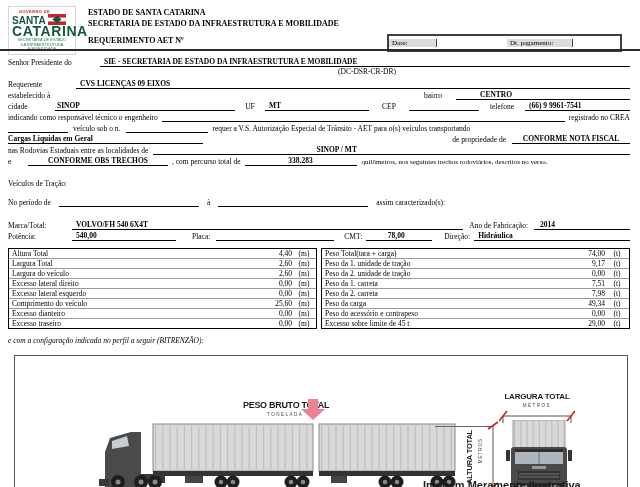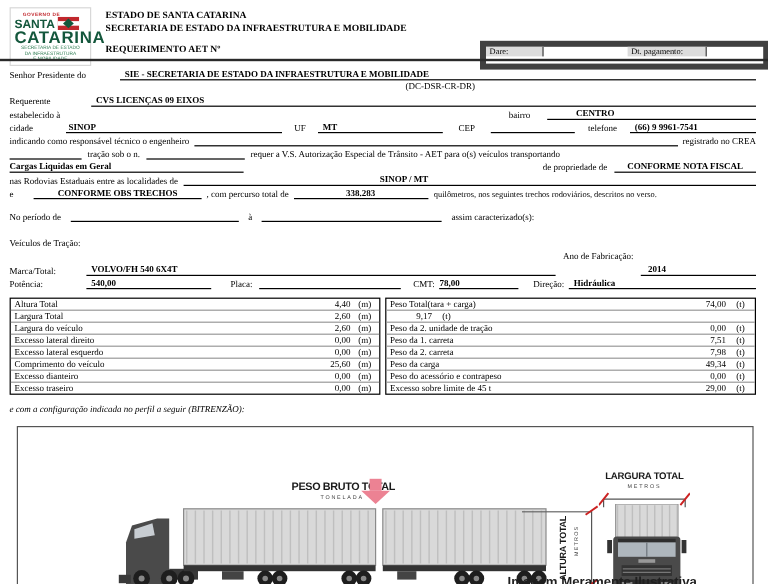--- a/index.html
+++ b/index.html
@@ -10,22 +10,22 @@
         font-family:"Liberation Sans",sans-serif;text-align:center;}
   .logo-governo{font-size:4px;font-weight:bold;color:#c1272d;letter-spacing:.4px;text-align:left;margin-left:9px;}
   .logo-name{display:flex;align-items:center;justify-content:flex-start;margin-left:2px;}
   .logo-name-txt{font-size:10px;font-weight:bold;color:#14573c;letter-spacing:0;line-height:9px;}
   .logo-name2{font-size:14px;font-weight:bold;color:#14573c;letter-spacing:.6px;line-height:9px;text-align:left;margin-left:2px;}
   .logo-flag{margin-left:2px;}
   .logo-sub{font-size:4px;color:#2e7d52;line-height:4.6px;margin-top:2px;}
   .org{position:absolute;left:88px;top:8px;font-weight:bold;font-size:8px;}
   .org2{position:absolute;left:88px;top:19px;font-weight:bold;font-size:8px;}
   .form-title{position:absolute;left:88px;top:36px;font-weight:bold;font-size:8px;}
-  .dare-table{position:absolute;left:400px;top:34px;height:14px;display:flex;border:5px solid #404040;
-              font-size:7px;align-items:flex-start;}
+  .dare-table{position:absolute;left:387px;top:34px;height:14px;display:flex;border:2px solid #404040;
+              font-size:7px;align-items:center;}
   .dare-table .cell{display:flex;align-items:center;padding-left:3px;border-right:1px solid #444;}
   .dare-table .cell:last-child{border-right:none;}
   .lbl-cell{background:#dcdcdc;}
   .val-cell{background:#fff;}
   .header-rule{position:absolute;left:0;top:49px;width:640px;height:2px;background:#2a2a2a;}
   
   .form{position:absolute;left:8px;top:56px;width:622px;}
   .row{display:flex;align-items:flex-end;height:11px;white-space:nowrap;}
   .ul{border-bottom:1px solid #000;}
   .b{font-weight:bold;}
@@ -131,21 +131,21 @@
     </div>
 
     <div class="row">
       <span>indicando como responsável técnico o engenheiro</span>
       <span class="ul sp" style="margin:0 4px"></span>
       <span>registrado no CREA</span>
     </div>
 
     <div class="row">
       <span class="ul" style="width:60px"></span>
-      <span style="margin:0 5px">tração sob o n.</span>
+      <span style="margin:0 5px">veículo sob o n.</span>
       <span class="ul" style="width:82px"></span>
       <span style="margin-left:5px">requer a V.S. Autorização Especial de Trânsito - AET para o(s) veículos transportando</span>
     </div>
 
     <div class="row">
       <span class="ul b" style="width:195px">Cargas Liquidas em Geral</span>
       <span class="sp"></span>
       <span>de propriedade de</span>
       <span class="ul b ctr" style="width:118px;margin-left:6px">CONFORME NOTA FISCAL</span>
     </div>
@@ -154,48 +154,48 @@
       <span>nas Rodovias Estaduais entre as localidades de</span>
       <span class="ul b ctr sp" style="margin-left:5px;padding-right:110px">SINOP / MT</span>
     </div>
 
     <div class="row">
       <span style="width:20px">e</span>
       <span class="ul b ctr" style="width:140px">CONFORME OBS TRECHOS</span>
       <span style="margin:0 4px">, com percurso total de</span>
       <span class="ul b ctr" style="width:112px">338.283</span>
       <span style="margin-left:5px;font-size:7px">quilômetros, nos seguintes trechos rodoviários, descritos no verso.</span>
+    </div>
+
+    <div class="row" style="margin-top:11px">
+      <span>Veículos de Tração:</span>
     </div>
 
     <div class="row" style="margin-top:8px">
       <span>No período de</span>
       <span class="ul" style="width:140px;margin:0 8px"></span>
       <span>à</span>
       <span class="ul" style="width:150px;margin:0 8px"></span>
       <span>assim caracterizado(s):</span>
     </div>
 
-    <div class="row" style="margin-top:11px">
-      <span>Veículos de Tração:</span>
-    </div>
-
     <div class="row" style="margin-top:12px">
       <span style="width:64px">Marca/Total:</span>
       <span class="ul b sp" style="padding-left:4px">VOLVO/FH 540 6X4T</span>
-      <span style="margin:12px 6px">Ano de Fabricação:</span>
+      <span style="margin:0 6px">Ano de Fabricação:</span>
       <span class="ul b" style="width:90px;padding-left:6px">2014</span>
     </div>
 
     <div class="row">
       <span style="width:64px">Potência:</span>
       <span class="ul b" style="width:100px;padding-left:4px">540,00</span>
       <span style="margin-left:16px;margin-right:6px">Placa:</span>
       <span class="ul" style="width:118px"></span>
       <span style="margin-left:10px;margin-right:4px">CMT:</span>
-      <span class="ul b" style="width:60px;text-align:left;padding-right:6px">78,00</span>
+      <span class="ul b" style="width:60px;text-align:center;padding-right:6px">78,00</span>
       <span style="margin-left:12px;margin-right:4px">Direção:</span>
       <span class="ul b sp" style="padding-left:4px">Hidráulica</span>
     </div>
 
     <div class="dims">
       <div class="dimbox">
         <div class="drow">
             <span class="dl">Altura Total</span>
             <span class="dv">4,40</span>
             <span class="du">(m)</span>
@@ -236,20 +236,21 @@
             <span class="du">(m)</span>
           </div>
       </div>
       <div class="dimbox">
         <div class="drow">
             <span class="dl">Peso Total(tara + carga)</span>
             <span class="dv">74,00</span>
             <span class="du">(t)</span>
           </div>
         <div class="drow">
+            <span class="dl">Peso da 1. unidade de tração</span>
             <span class="dv">9,17</span>
             <span class="du">(t)</span>
           </div>
         <div class="drow">
             <span class="dl">Peso da 2. unidade de tração</span>
             <span class="dv">0,00</span>
             <span class="du">(t)</span>
           </div>
         <div class="drow">
             <span class="dl">Peso da 1. carreta</span>

